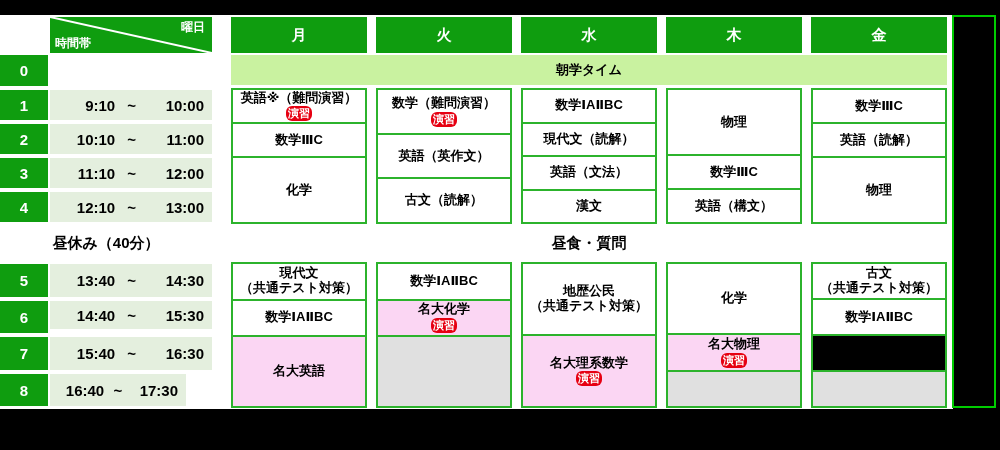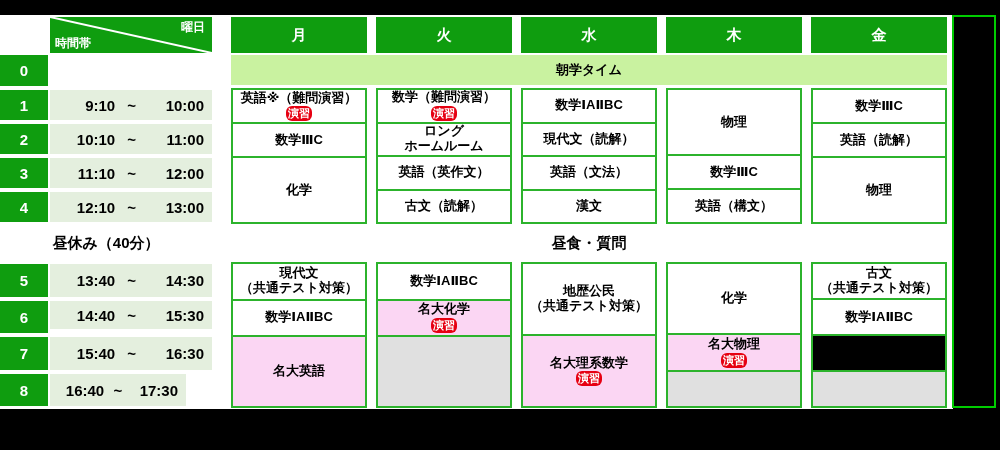--- a/index.html
+++ b/index.html
@@ -174,24 +174,20 @@
         <div class="cell divider bg-pink" style="flex-grow: 2;">
           <span>名大英語</span>
         </div>
       </div>
       <div class="abs block" style="left: 376px; top: 88px; width: 136px; height: 136px;">
         <div class="cell" style="flex-grow: 1;">
           <span>数学（難問演習）</span>
           <span class="badge">演習</span>
         </div>
         <div class="cell divider" style="flex-grow: 1;">
-          <span>ロング</span>
-          <span>ホームルーム</span>
-        </div>
-        <div class="cell divider" style="flex-grow: 1;">
           <span>英語（英作文）</span>
         </div>
         <div class="cell divider" style="flex-grow: 1;">
           <span>古文（読解）</span>
         </div>
       </div>
       <div class="abs block" style="left: 376px; top: 262px; width: 136px; height: 146px;">
         <div class="cell" style="flex-grow: 1;">
           <span>数学ⅠAⅡBC</span>
         </div>

